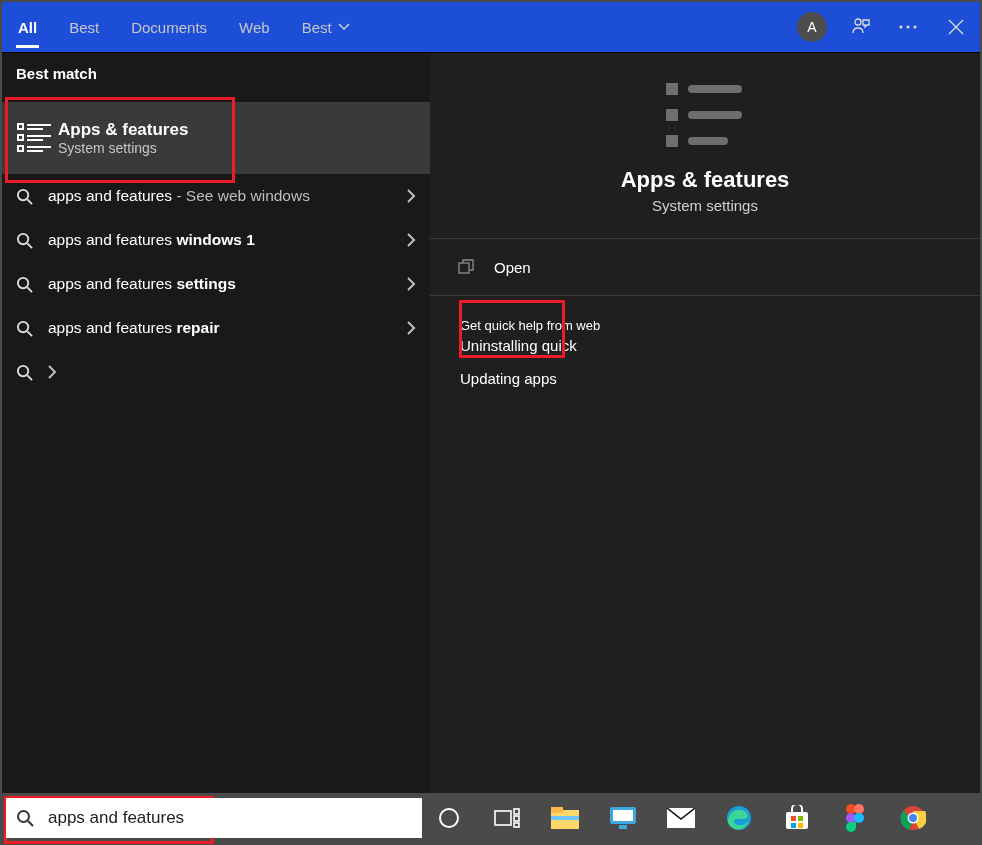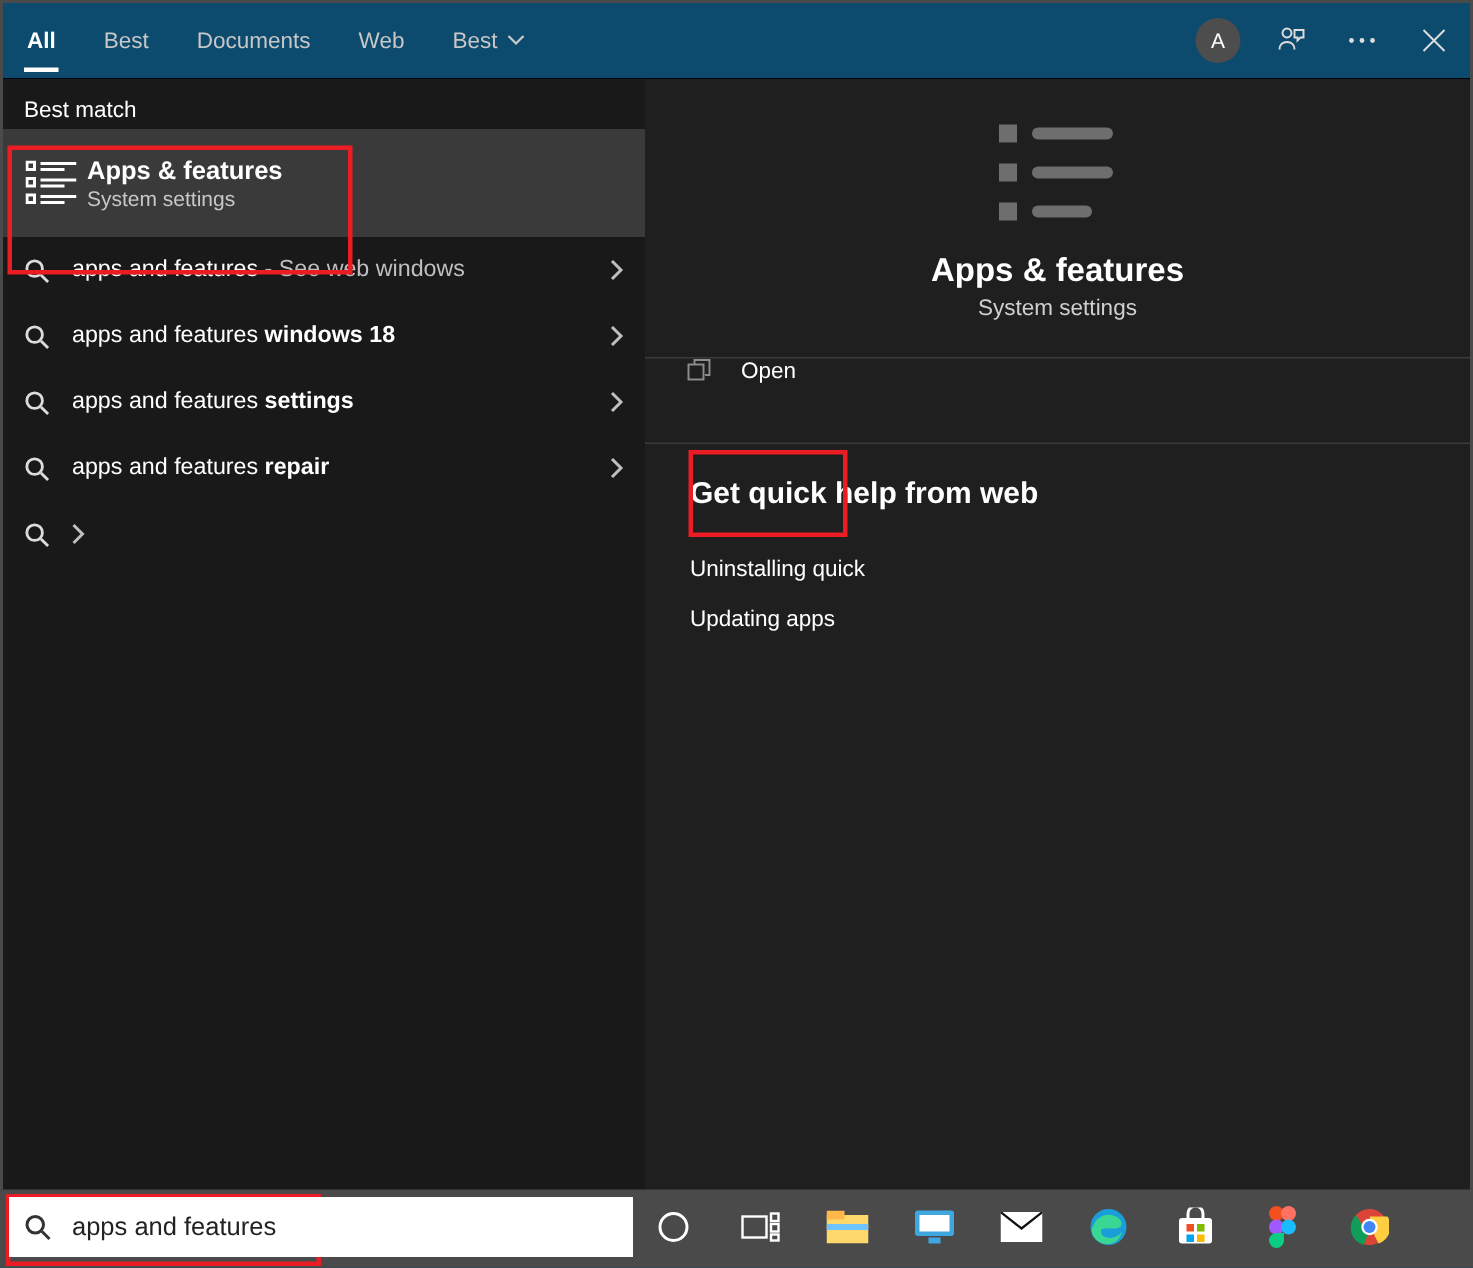--- a/index.html
+++ b/index.html
@@ -1,49 +1,49 @@
 <!DOCTYPE html>
 <html><head>
 <meta charset="utf-8">
 <style>
 html,body{margin:0;padding:0;background:#4a4a4a;font-family:"Segoe UI",Arial,sans-serif;font-size:15px;color:#fff;width:982px;height:845px;overflow:hidden}
-.panel{position:absolute;left:2px;top:2px;width:978px;height:790px;background:#0c4a6e}
+.panel{position:absolute;left:2px;top:2px;width:978px;height:790px;background:#1d4ed8}
 
 .tabs{display:flex;align-items:center;height:50px;border-bottom:1px solid #000}
 .tab{padding:0 16px;height:50px;display:flex;align-items:center;color:#c7c7c7;cursor:pointer;font-size:15px}
 .tab.active{color:#fff;font-weight:600;position:relative}
 .tab.active::after{content:"";position:absolute;left:14px;right:14px;bottom:4px;height:3px;background:#fff}
 .tab .chev{margin-left:6px}
 .spacer{flex:1}
 .hdr-ico{width:48px;display:flex;align-items:center;justify-content:center;height:50px;color:#ddd;cursor:pointer}
 .avatar{width:30px;height:30px;border-radius:50%;background:#4d4d4d;display:flex;align-items:center;justify-content:center;font-size:14px;color:#fff}
 
 .body{display:flex;height:740px}
 .left{width:428px;background:#191919;display:flex;flex-direction:column}
 .right{flex:1;background:#1f1f1f;display:flex;flex-direction:column}
-.section-head{padding:12px 14px 4px;font-weight:400;font-size:15px;color:#fff}
+.section-head{padding:12px 14px 20px;font-weight:700;font-size:15px;color:#fff}
 .best{display:flex;align-items:center;height:72px;background:#3a3a3a;cursor:pointer}
 .best .bicon{width:48px;display:flex;align-items:center;justify-content:center;margin-left:8px}
 .best .btxt .t1{font-size:17px;font-weight:600}
 .best .btxt .t2{font-size:14px;color:#c7c7c7}
 .webrow{display:flex;align-items:center;height:44px;padding:0 14px;cursor:pointer}
 .webrow .sic{width:22px;margin-right:10px;opacity:.85}
 .webrow .lbl{flex:1;font-size:15.5px;color:#fff}
 .webrow .suf{color:#bfbfbf}
 .webrow .bold{font-weight:600}
 .webrow .arr{color:#bfbfbf}
 
 .preview{display:flex;flex-direction:column;align-items:center;padding-top:28px;padding-bottom:24px;border-bottom:1px solid #3b3b3b}
 .pv-ico{margin-bottom:16px}
 .pv-title{font-size:22px;font-weight:600}
 .pv-sub{font-size:15px;color:#d0d0d0;margin-top:4px}
-.open-row{display:flex;height:56px;padding-left:28px;border-bottom:1px solid #3b3b3b;cursor:pointer;font-size:15px}
+.open-row{display:flex;align-items:center;height:56px;padding-left:28px;border-bottom:1px solid #3b3b3b;cursor:pointer;font-size:15px}
 .open-row .ic{width:20px;margin-right:16px;opacity:.7}
 .help{padding:22px 30px}
-.help h4{margin:0 0 30px;font-weight:700;font-size:20px}
+.help h4{margin:0 0 4px;font-weight:400;font-size:13px}
 .help .lnk{margin-bottom:16px;font-size:15px;color:#fff;cursor:pointer}
 
 .redbox{position:absolute;border:3px solid #ec1c24;pointer-events:none}
 #rb1{left:5px;top:97px;width:224px;height:80px}
 #rb2{left:459px;top:300px;width:100px;height:52px}
 #rb3{left:4px;top:796px;width:204px;height:42px}
 
 .search{position:absolute;left:6px;top:798px;width:416px;height:40px;background:#fff;display:flex;align-items:center}
 .search .sic{width:20px;margin:0 10px;color:#333}
 .search input{border:none;outline:none;font-size:17px;flex:1;background:transparent;color:#222}
@@ -144,21 +144,21 @@
               </svg>
             </span>
           </div>
           <div class="webrow">
             <span class="sic">
               <svg width="17" height="17" viewBox="0 0 18 18" stroke="#fff" fill="none" stroke-width="2">
                 <circle cx="7.5" cy="7.5" r="5.5"></circle>
                 <line x1="12" y1="12" x2="17" y2="17"></line>
               </svg>
             </span>
-            <span class="lbl">apps and features <span class="bold">windows 18</span><span class="suf"></span></span>
+            <span class="lbl">apps and features <span class="bold">windows 1</span><span class="suf"></span></span>
             <span class="arr">
               <svg width="9" height="14" viewBox="0 0 9 14">
                 <path d="M1 1l6 6-6 6" stroke="#bfbfbf" stroke-width="2" fill="none"></path>
               </svg>
             </span>
           </div>
           <div class="webrow">
             <span class="sic">
               <svg width="17" height="17" viewBox="0 0 18 18" stroke="#fff" fill="none" stroke-width="2">
                 <circle cx="7.5" cy="7.5" r="5.5"></circle>

